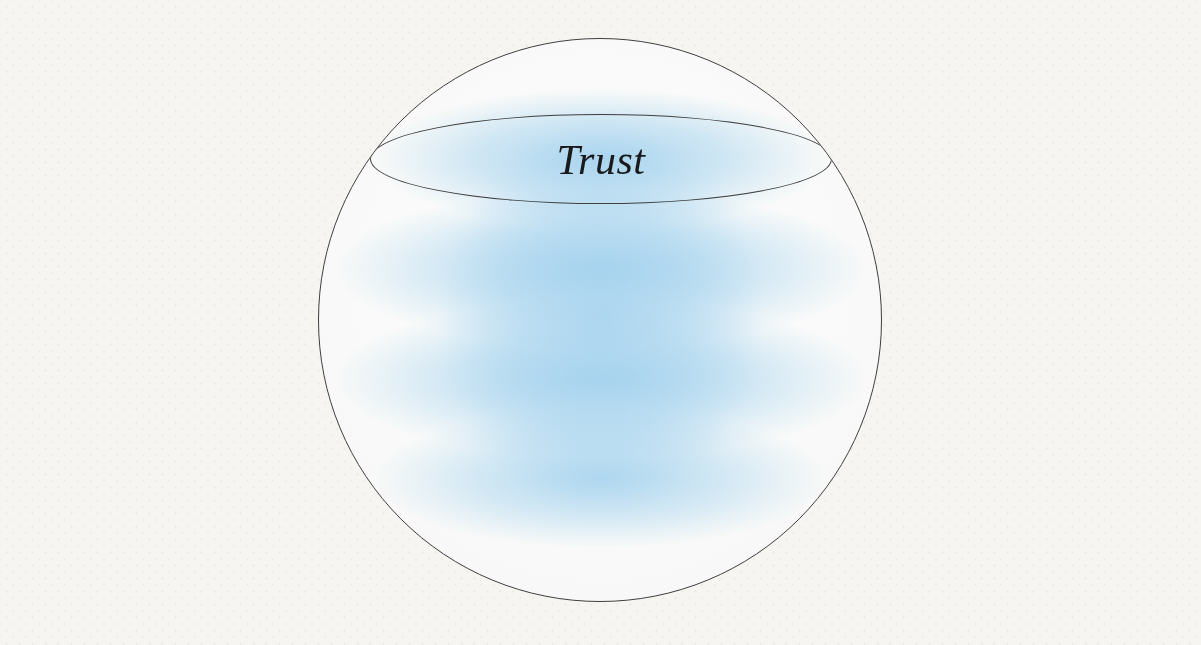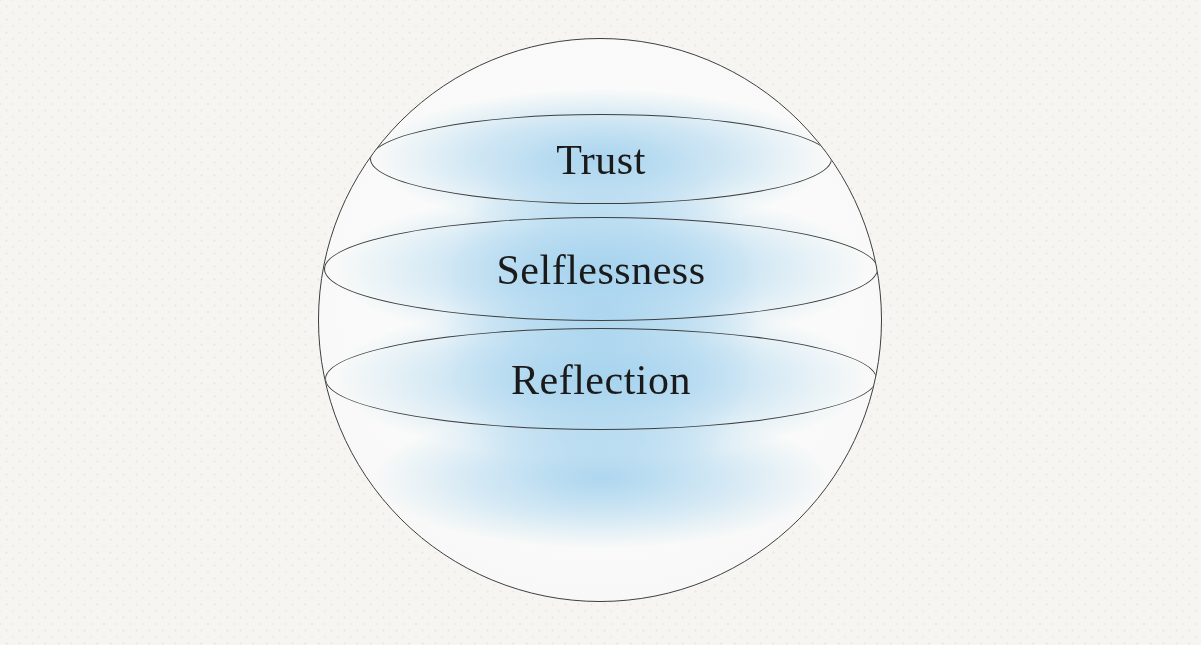--- a/index.html
+++ b/index.html
@@ -71,20 +71,21 @@
     background: transparent;
     display: flex;
     align-items: center;
     justify-content: center;
   }
   .band-trust        { left: 51px;  top: 75px;  width: 462px; height: 90px;  }
   .band-selflessness { left: 5px;   top: 178px; width: 554px; height: 104px; }
   .band-reflection   { left: 6px;   top: 289px; width: 552px; height: 102px; }
   .band-humility     { left: 48px;  top: 397px; width: 468px; height: 84px;  }
   .band-label {
+    font-style: italic;
     font-size: 42px;
     line-height: 1;
     color: var(--label-text, #1a1a1a);
     letter-spacing: 0.5px;
     white-space: nowrap;
     transform: translateY(1px);
   }
 </style>
 </head>
 <body>
@@ -95,23 +96,17 @@
     <div class="glow glow-core"></div>
     <div class="glow glow-trust"></div>
     <div class="glow glow-selflessness"></div>
     <div class="glow glow-reflection"></div>
     <div class="glow glow-humility"></div>
 
     <div class="band band-trust">
       <span class="band-label">Trust</span>
     </div>
 
-    <div class="band band-selflessness">
-      <span class="band-label">Selflessness</span>
-    </div>
 
-    <div class="band band-reflection">
-      <span class="band-label">Reflection</span>
-    </div>
 
 
   </div>
 </div>
 
 </body></html>

